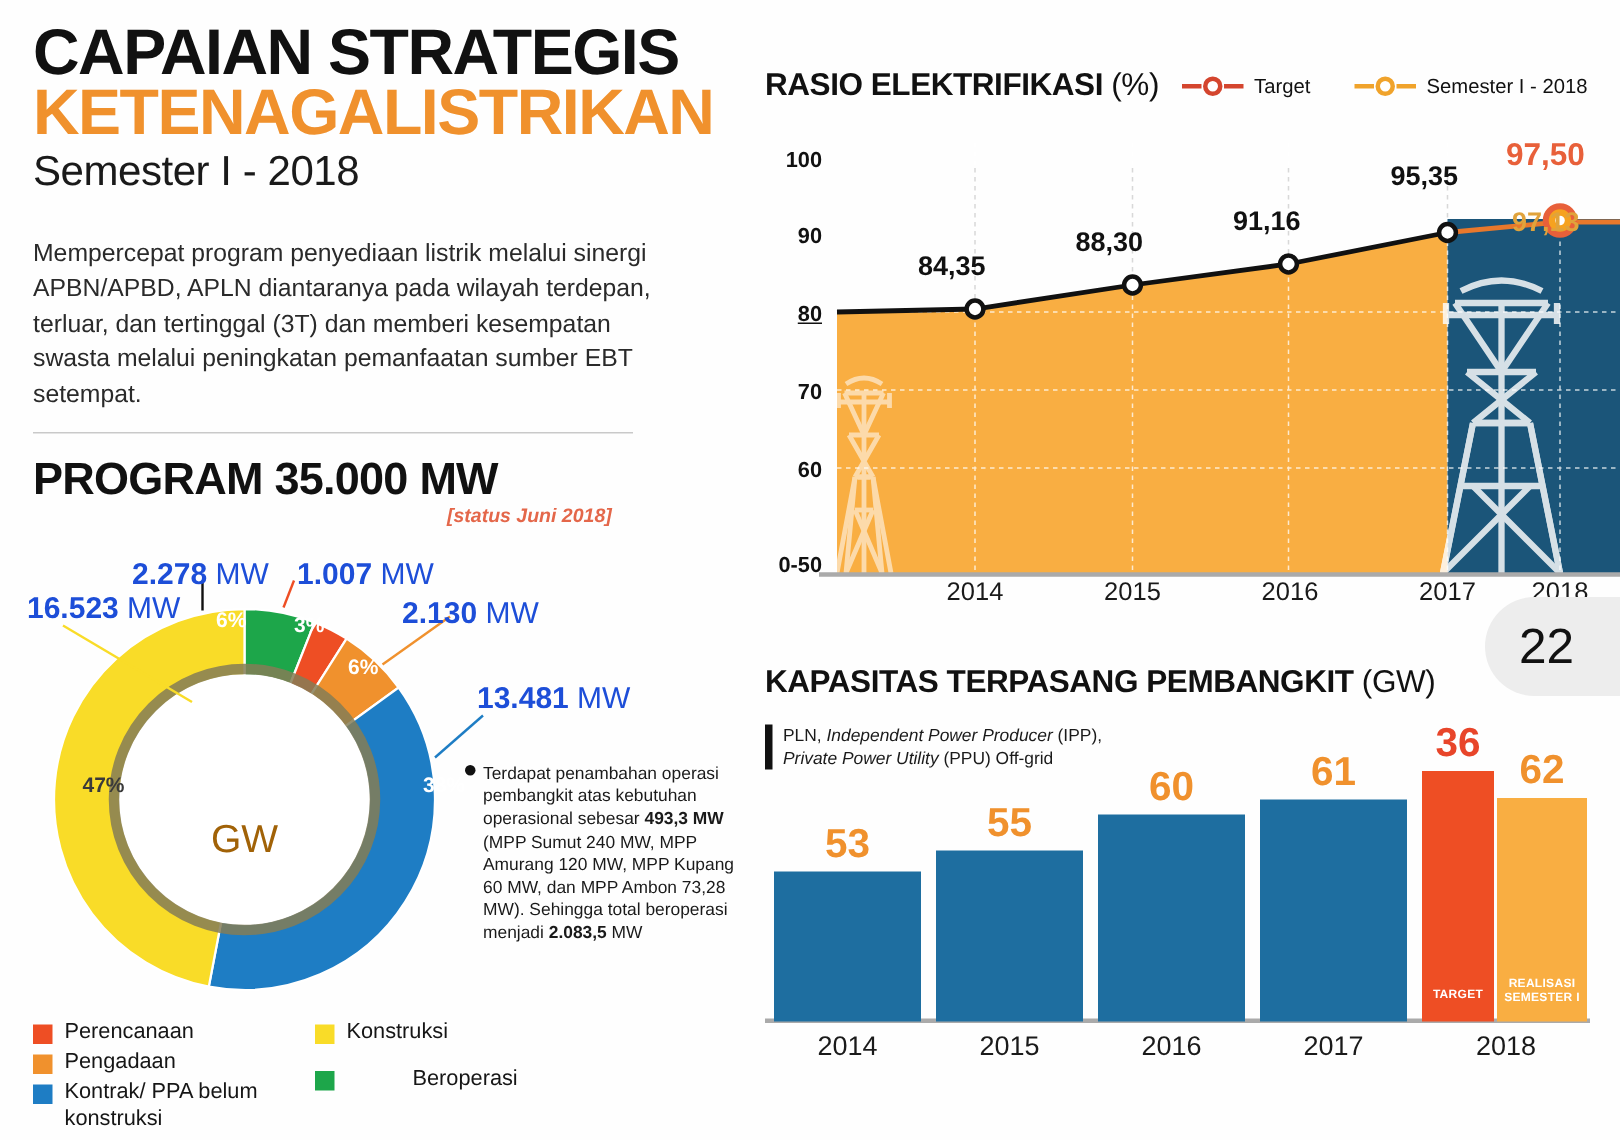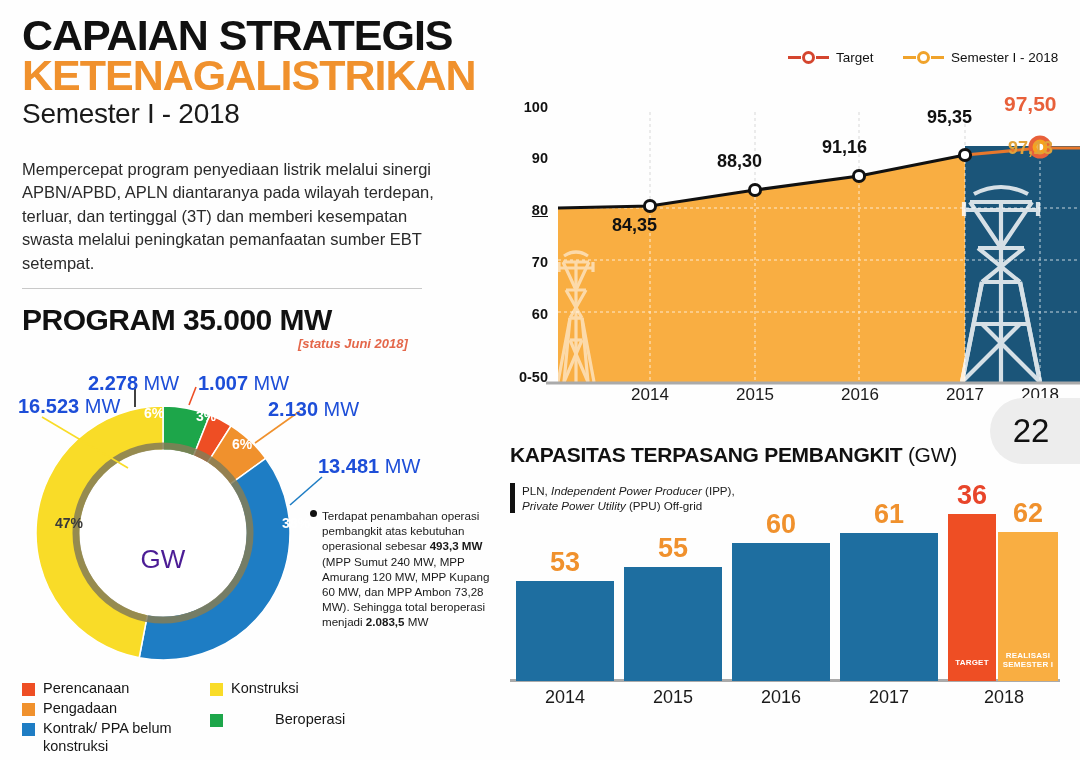--- a/index.html
+++ b/index.html
@@ -48,21 +48,21 @@
 
   
   #donut-wrap { position: absolute; left: 28px; top: 398px; width: 270px; height: 270px; }
   #donut-svg { display:block; }
   .donut-center-val {
     position: absolute; left: 0; top: 92px; width: 270px; text-align: center;
     font-size: 52px; font-weight: bold; color: #111111; letter-spacing: -1px; line-height: 1;
   }
   .donut-center-unit {
     position: absolute; left: 0; top: 148px; width: 270px; text-align: center;
-    font-size: 26px; color: #4c1d95; line-height: 1;
+    font-size: 26px; color: #a16207; line-height: 1;
   }
 
   .lbl { position: absolute; font-size: 20px; color: #1d4ed8; white-space: nowrap; }
   .lbl b { font-weight: bold; }
   .lbl span.unit { font-weight: normal; }
 
   .pct-in {
     position: absolute; font-size: 14px; font-weight: bold; color: #ffffff;
     white-space: nowrap;
   }
@@ -231,20 +231,24 @@
         <span class="lg-tx">Konstruksi</span>
       </div>
       <div class="lg-row" style="left:188px; top:31px;gap:44px;">
         <span class="lg-sw" style="background:#1DA64A"></span>
         <span class="lg-tx">Beroperasi</span>
       </div>
     </div>
   </div>
 
   <div id="area-sec">
+    <div class="sec-title" style="left:10px; top:45px;">
+      <span>RASIO ELEKTRIFIKASI</span>
+      <span class="thin">(%)</span>
+    </div>
 
     <div class="legend-top" style="left:288px; top:50px;">
       <span class="lg-line" style="background:#D4452E"></span>
       <span class="lg-ring" style="border:3px solid #D4452E"></span>
       <span class="lg-line" style="background:#D4452E"></span>
       <span class="lg-top-tx">Target</span>
     </div>
     <div class="legend-top" style="left:403px; top:50px;">
       <span class="lg-line" style="background:#F0A32B"></span>
       <span class="lg-ring" style="border:3px solid #F0A32B"></span>
@@ -319,21 +323,21 @@
       <circle cx="150" cy="206" r="5.6" fill="#ffffff" stroke="#111111" stroke-width="3"></circle>
       <circle cx="255" cy="190" r="5.6" fill="#ffffff" stroke="#111111" stroke-width="3"></circle>
       <circle cx="359" cy="176" r="5.6" fill="#ffffff" stroke="#111111" stroke-width="3"></circle>
       <circle cx="465" cy="155" r="5.6" fill="#ffffff" stroke="#111111" stroke-width="3"></circle>
       <circle cx="540" cy="147" r="9.5" fill="#F6A21F" stroke="#E8603A" stroke-width="4"></circle>
       <circle cx="540" cy="147" r="3.2" fill="#ffffff"></circle>
 
       <line x1="46" y1="383" x2="580" y2="383" stroke="#aaaaaa" stroke-width="3"></line>
     </svg>
 
-    <div class="dv" style="left:112px; top:167px;margin-top:48px;">84,35</div>
+    <div class="dv" style="left:112px; top:167px;">84,35</div>
     <div class="dv" style="left:217px; top:151px;">88,30</div>
     <div class="dv" style="left:322px; top:137px;">91,16</div>
     <div class="dv" style="left:427px; top:107px;">95,35</div>
     <div class="dv dv-orange" style="left:504px; top:92px;">97,50</div>
     <div class="dv dv-gold" style="left:508px; top:138px;">97,13</div>
 
     <div class="axis-x-lab" style="left:112px; top:385px; width:76px;">2014</div>
     <div class="axis-x-lab" style="left:217px; top:385px; width:76px;">2015</div>
     <div class="axis-x-lab" style="left:322px; top:385px; width:76px;">2016</div>
     <div class="axis-x-lab" style="left:427px; top:385px; width:76px;">2017</div>

